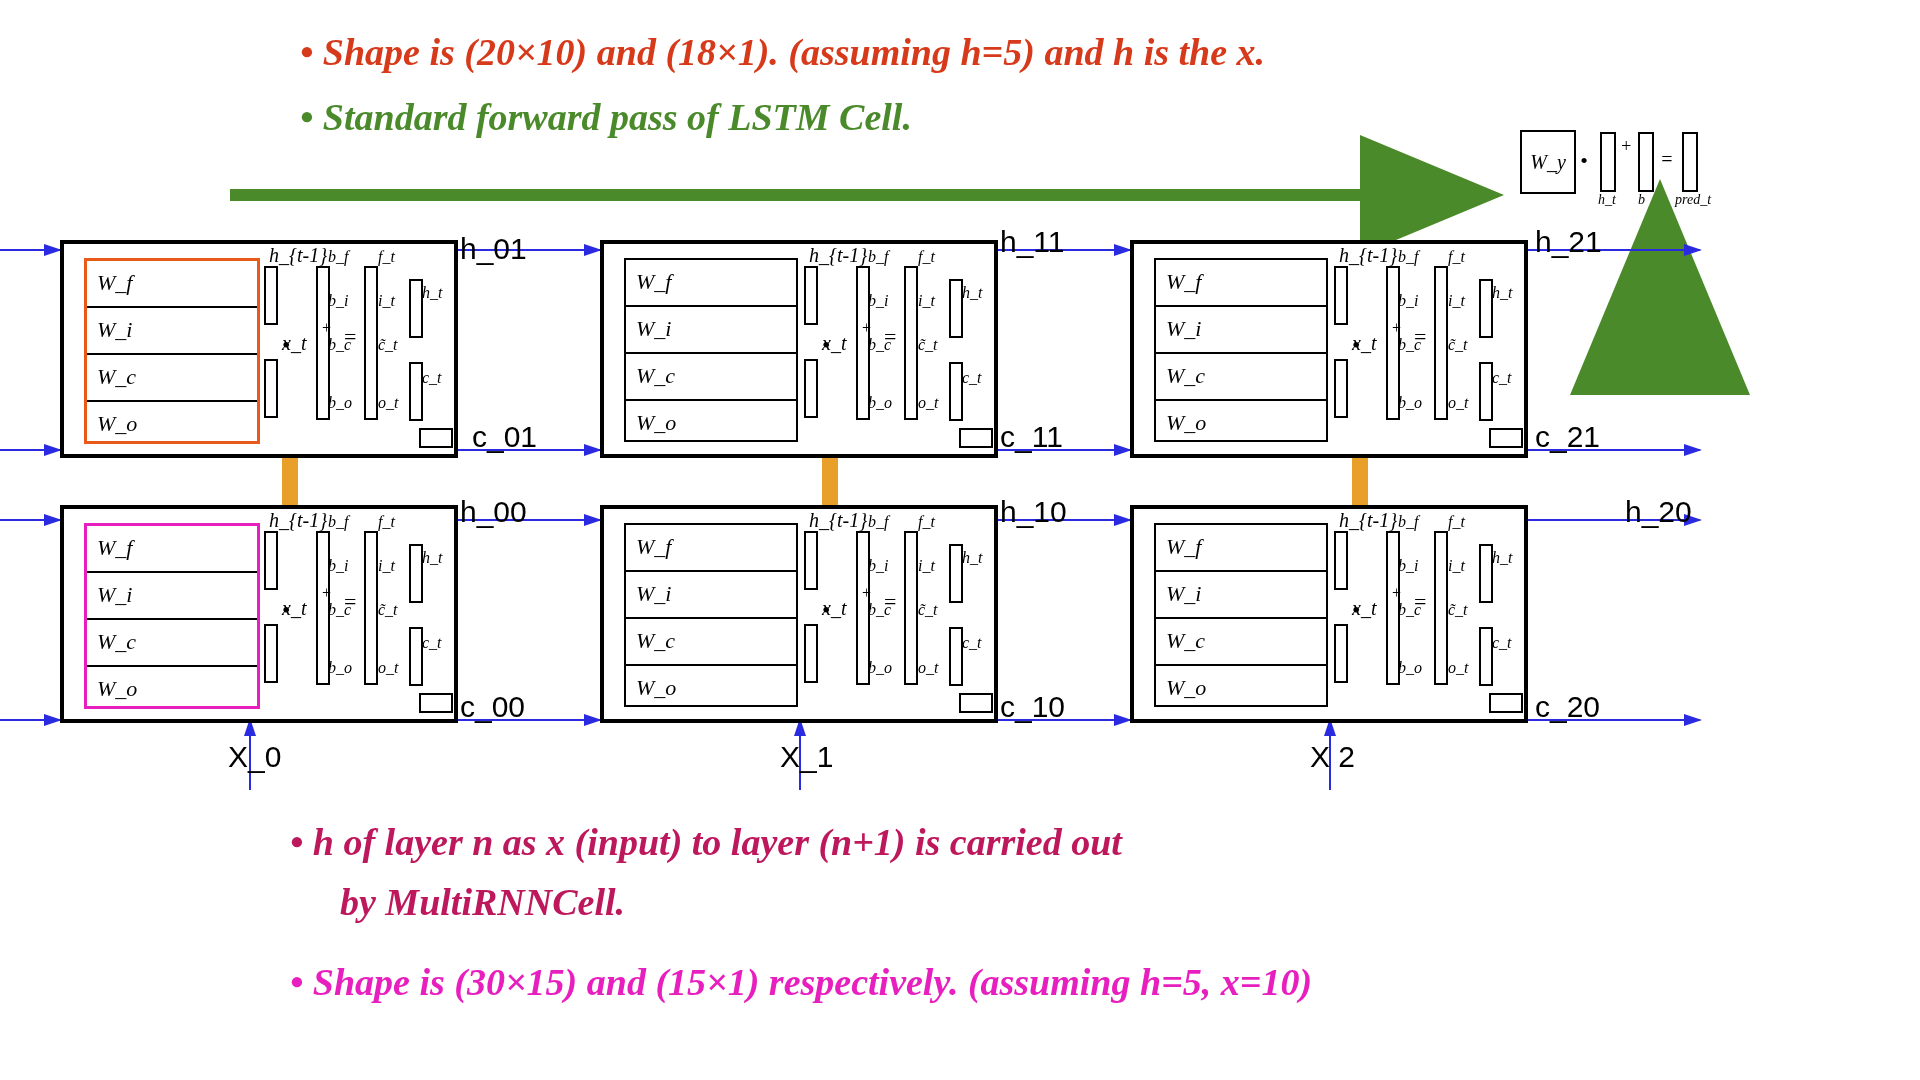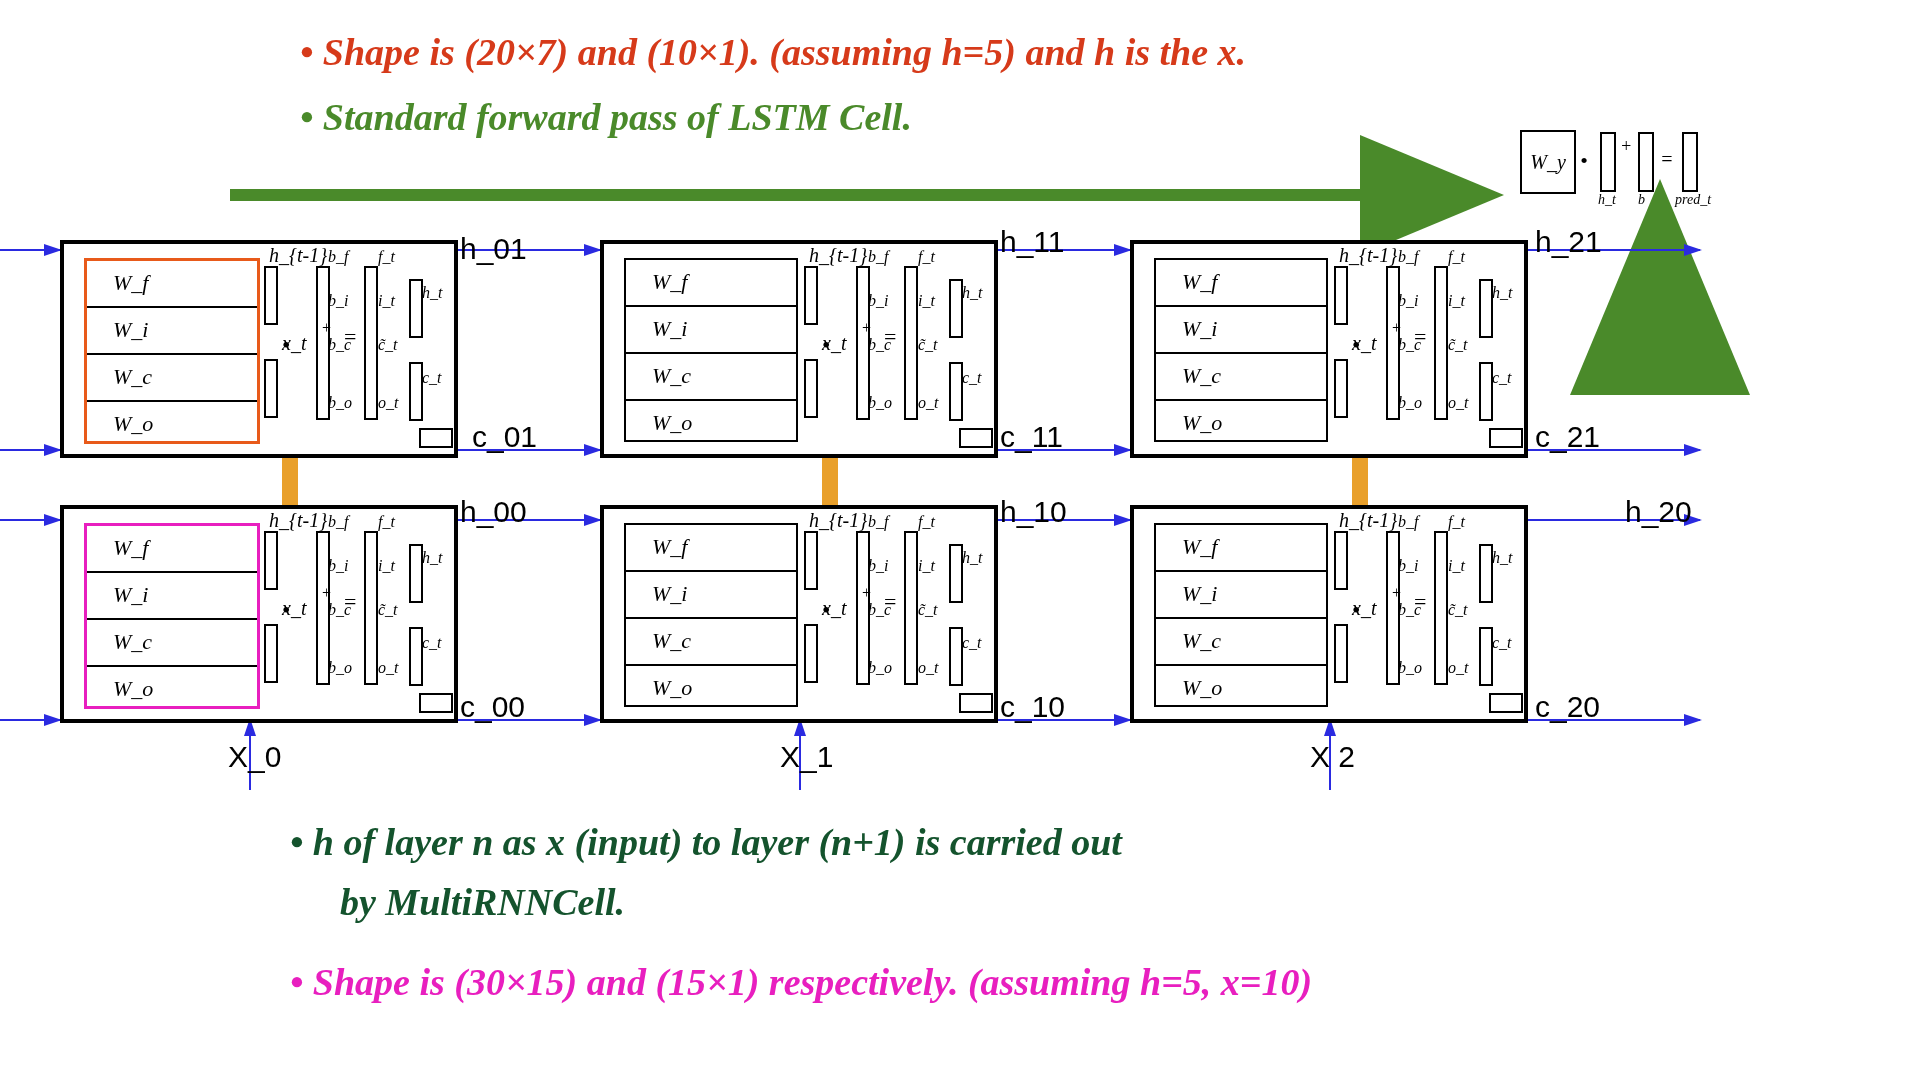--- a/index.html
+++ b/index.html
@@ -1,27 +1,27 @@
 <!DOCTYPE html>
 <html><head>
 <meta charset="utf-8">
 <style>
   html,body{margin:0;padding:0;width:1920px;height:1080px;background:#fff;font-family:'Times New Roman',serif;overflow:hidden}
   .stage{position:relative;width:1920px;height:1080px}
   .hand{font-family:'Comic Sans MS','Segoe Script',cursive;font-style:italic;position:absolute;white-space:nowrap}
   .red{color:#d63a1a}
   .green{color:#4a8a2a}
-  .orange{color:#14532d}
+  .orange{color:#be185d}
   .magenta{color:#e81fbf}
   .note{font-size:38px;font-weight:600}
   .bullet::before{content:"• ";}
   
   .cell{position:absolute;width:390px;height:210px;border:4px solid #000;background:#fff}
   .inner{position:absolute;left:20px;top:14px;width:170px;height:180px;border:2px solid #000}
-  .wrow{height:25%;border-bottom:2px solid #000;padding-left:26px;font-size:22px;line-height:44px;font-style:italic}
+  .wrow{height:25%;border-bottom:2px solid #000;padding-left:10px;font-size:22px;line-height:44px;font-style:italic}
   .wrow:last-child{border-bottom:none}
   .lbl{position:absolute;font-size:20px;font-style:italic}
   .vec{position:absolute;width:10px;border:2px solid #000;background:#fff}
   .cell .hprev{left:200px;top:22px;height:55px}
   .cell .xt{left:200px;top:115px;height:55px}
   .cell .bvec{left:252px;top:22px;height:150px}
   .cell .gates{left:300px;top:22px;height:150px}
   .cell .htout{left:345px;top:35px;height:55px}
   .cell .ctout{left:345px;top:118px;height:55px}
   .cell .ctend{left:355px;bottom:6px;height:16px;width:30px}
@@ -34,21 +34,21 @@
   svg.overlay{position:absolute;left:0;top:0;width:1920px;height:1080px;pointer-events:none}
   .txt{position:absolute;font-size:30px;font-family:sans-serif}
   
   .outblk{position:absolute;left:1520px;top:130px;width:260px;height:70px}
   .outblk .box{position:absolute;border:2px solid #000;background:#fff}
 </style>
 </head>
 <body>
 <div class="stage">
 
-<div class="hand red note bullet" style="left:300px;top:30px">Shape is (20×7) and (10×1). (assuming h=5) and h is the x.</div>
+<div class="hand red note bullet" style="left:300px;top:30px">Shape is (20×10) and (18×1). (assuming h=5) and h is the x.</div>
 <div class="hand green note bullet" style="left:300px;top:95px">Standard forward pass of LSTM Cell.</div>
 <div class="hand orange note bullet" style="left:290px;top:820px">h of layer n as x (input) to layer (n+1) is carried out</div>
 <div class="hand orange note" style="left:340px;top:880px">by MultiRNNCell.</div>
 <div class="hand magenta note bullet" style="left:290px;top:960px">Shape is (30×15) and (15×1) respectively. (assuming h=5, x=10)</div>
 
 <svg class="overlay">
   <defs>
     <marker id="ab" markerWidth="10" markerHeight="10" refX="8" refY="3" orient="auto">
           <path d="M0,0 L0,6 L9,3 z" fill="#2a2ae0"></path>
         </marker>

